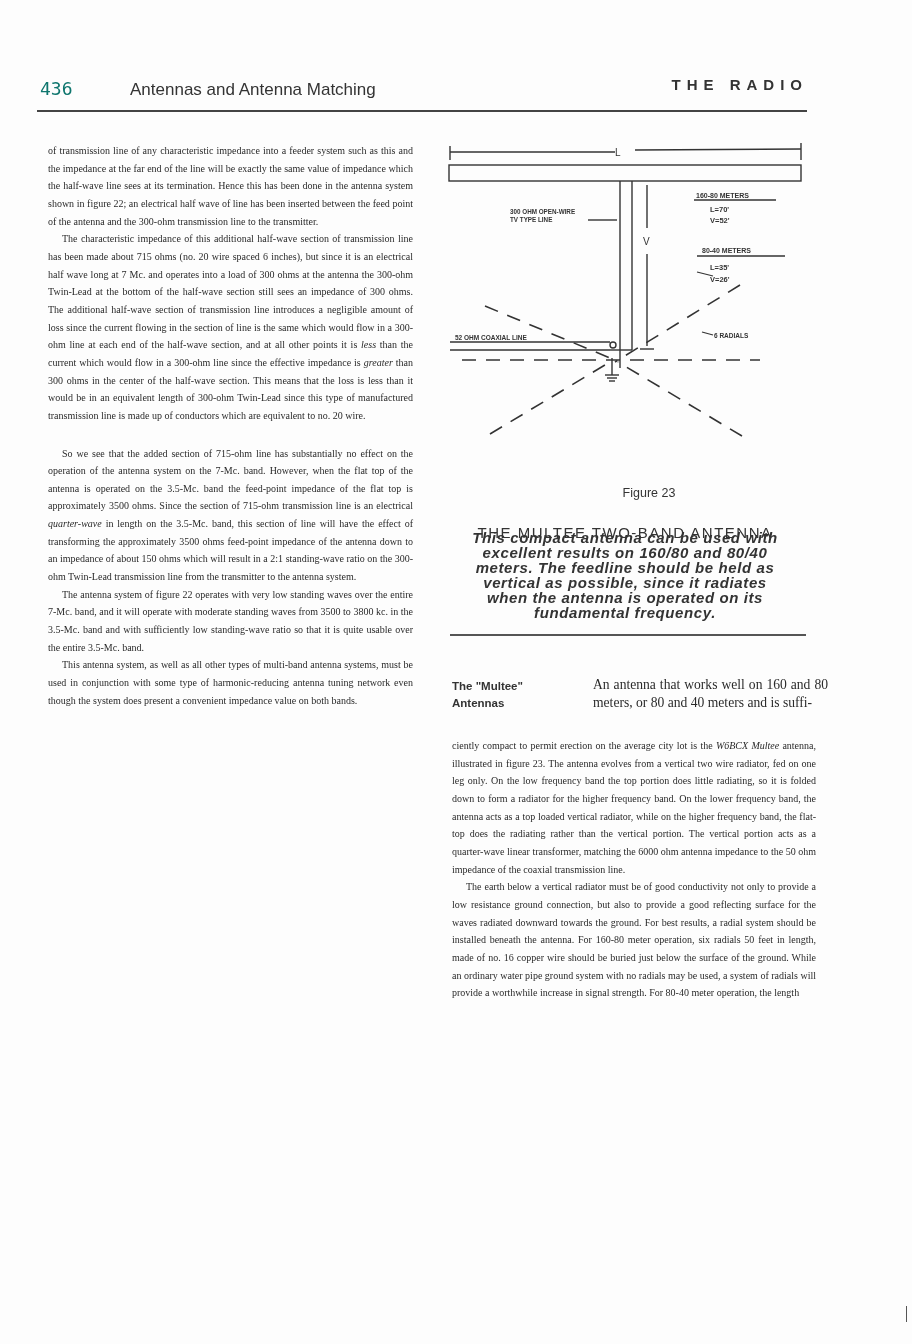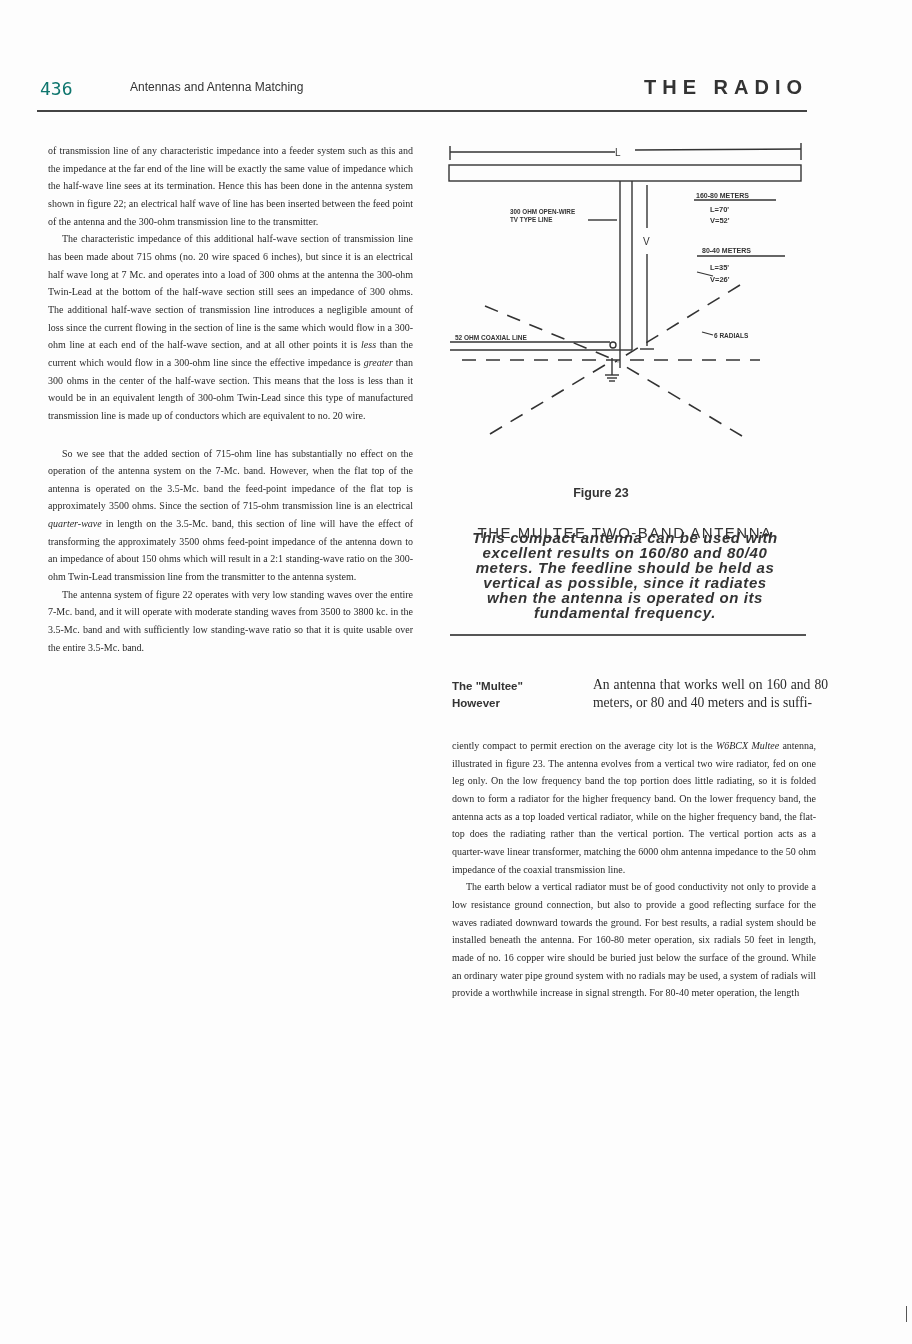--- a/index.html
+++ b/index.html
@@ -1,29 +1,29 @@
 <!DOCTYPE html>
 <html><head>
 <meta charset="utf-8">
 <style>
   html,body{margin:0;padding:0;background:#fdfdfd;}
   body{width:912px;height:1344px;position:relative;overflow:hidden;color:#2a2a2a;font-family:"Liberation Serif","DejaVu Serif",serif;}
   .header{position:absolute;left:40px;top:74px;width:768px;height:34px;}
   .pgnum{position:absolute;left:0;top:4px;font-family:"DejaVu Sans Mono","Liberation Mono",monospace;font-size:18px;color:#0f766e;}
-  .chap{position:absolute;left:90px;top:6px;font-family:"Liberation Sans","DejaVu Sans",sans-serif;font-size:12px;color:#333;}
-  .book{position:absolute;right:0;top:2px;font-family:"Liberation Sans","DejaVu Sans",sans-serif;font-size:20px;font-weight:bold;letter-spacing:6px;color:#333;}
+  .chap{position:absolute;left:90px;top:6px;font-family:"Liberation Sans","DejaVu Sans",sans-serif;font-size:17px;color:#333;}
+  .book{position:absolute;right:0;top:2px;font-family:"Liberation Sans","DejaVu Sans",sans-serif;font-size:15px;font-weight:bold;letter-spacing:6px;color:#333;}
   .rule{position:absolute;left:37px;top:110px;width:770px;height:2px;background:#444;}
   .col{position:absolute;font-size:10px;line-height:17.65px;text-align:justify;}
   .col p{margin:0;}
   .col p.ind{text-indent:14px;}
   .col p.gap{margin-top:20px;}
   .left{left:48px;top:142px;width:365px;}
   .right{left:452px;top:676px;width:364px;}
   .figure{position:absolute;left:440px;top:140px;width:370px;height:350px;}
-  .fig-num{position:absolute;left:416px;top:486px;width:370px;text-align:center;font-family:"Liberation Sans","DejaVu Sans",sans-serif;font-size:12.5px;font-weight:bold;color:#333;}
+  .fig-num{position:absolute;left:464px;top:486px;width:370px;text-align:center;font-family:"Liberation Sans","DejaVu Sans",sans-serif;font-size:12.5px;font-weight:normal;color:#333;}
   .fig-title{position:absolute;left:440px;top:524px;width:370px;text-align:center;font-family:"Liberation Sans","DejaVu Sans",sans-serif;font-size:15px;font-weight:normal;letter-spacing:1.5px;color:#333;}
   .fig-cap{position:absolute;left:466px;top:530px;width:318px;text-align:center;font-family:"Liberation Sans","DejaVu Sans",sans-serif;font-size:15px;font-style:italic;font-weight:bold;line-height:15px;letter-spacing:.6px;color:#333;}
   .rule2{position:absolute;left:450px;top:634px;width:356px;height:2px;background:#555;}
   .sidehead{position:absolute;left:452px;top:678px;font-family:"Liberation Sans","DejaVu Sans",sans-serif;font-size:11.5px;font-weight:bold;line-height:17px;color:#333;}
   .first-lines{position:absolute;left:581px;top:676px;width:235px;font-size:13.6px;line-height:17.65px;text-align:justify;margin-left:12px;}
   .mark{position:absolute;left:906px;top:1306px;width:1px;height:16px;background:#555;}
 </style>
 </head>
 <body>
 
@@ -32,20 +32,21 @@
   <span class="chap">Antennas and Antenna Matching</span>
   <span class="book">THE RADIO</span>
 </div>
 <div class="rule"></div>
 
 <div class="col left">
   <p>of transmission line of any characteristic impedance into a feeder system such as this and the impedance at the far end of the line will be exactly the same value of impedance which the half-wave line sees at its termination. Hence this has been done in the antenna system shown in figure 22; an electrical half wave of line has been inserted between the feed point of the antenna and the 300-ohm transmission line to the transmitter.</p>
   <p class="ind"><span>The characteristic impedance of this additional half-wave section of transmission line has been made about 715 ohms (no. 20 wire spaced 6 inches), but since it is an electrical half wave long at 7 Mc. and operates into a load of 300 ohms at the antenna the 300-ohm Twin-Lead at the bottom of the half-wave section still sees an impedance of 300 ohms. The additional half-wave section of transmission line introduces a negligible amount of loss since the current flowing in the section of line is the same which would flow in a 300-ohm line at each end of the half-wave section, and at all other points it is </span><i>less</i><span> than the current which would flow in a 300-ohm line since the effective impedance is </span><i>greater</i><span> than 300 ohms in the center of the half-wave section. This means that the loss is less than it would be in an equivalent length of 300-ohm Twin-Lead since this type of manufactured transmission line is made up of conductors which are equivalent to no. 20 wire.</span></p>
   <p class="ind gap"><span>So we see that the added section of 715-ohm line has substantially no effect on the operation of the antenna system on the 7-Mc. band. However, when the flat top of the antenna is operated on the 3.5-Mc. band the feed-point impedance of the flat top is approximately 3500 ohms. Since the section of 715-ohm transmission line is an electrical </span><i>quarter-wave</i><span> in length on the 3.5-Mc. band, this section of line will have the effect of transforming the approximately 3500 ohms feed-point impedance of the antenna down to an impedance of about 150 ohms which will result in a 2:1 standing-wave ratio on the 300-ohm Twin-Lead transmission line from the transmitter to the antenna system.</span></p>
   <p class="ind">The antenna system of figure 22 operates with very low standing waves over the entire 7-Mc. band, and it will operate with moderate standing waves from 3500 to 3800 kc. in the 3.5-Mc. band and with sufficiently low standing-wave ratio so that it is quite usable over the entire 3.5-Mc. band.</p>
+  <p class="ind">This antenna system, as well as all other types of multi-band antenna systems, must be used in conjunction with some type of harmonic-reducing antenna tuning network even though the system does present a convenient impedance value on both bands.</p>
 </div>
 
 <svg class="figure" viewBox="0 0 370 350" xmlns="http://www.w3.org/2000/svg" font-family="Liberation Sans, DejaVu Sans, sans-serif" fill="#333">
   <g stroke="#333" stroke-width="1.4" fill="none">
 
     <line x1="10" y1="6" x2="10" y2="20"></line>
       <line x1="361" y1="3" x2="361" y2="20"></line>
     <line x1="10" y1="12" x2="175" y2="12"></line>
       <line x1="195" y1="10" x2="361" y2="9"></line>
 
@@ -98,21 +99,21 @@
   <text x="15" y="200" font-size="6.5" font-weight="bold">52 OHM COAXIAL LINE</text>
 </svg>
 
 <div class="fig-num">Figure 23</div>
 <div class="fig-title">THE MULTEE TWO-BAND ANTENNA</div>
 <div class="fig-cap">This compact antenna can be used with excellent results on 160/80 and 80/40 meters. The feedline should be held as vertical as possible, since it radiates when the antenna is operated on its fundamental frequency.</div>
 <div class="rule2"></div>
 
 <div class="sidehead">
   <div>The "Multee"</div>
-  <div>However</div>
+  <div>Antennas</div>
 </div>
 <div class="first-lines">An antenna that works well on 160 and 80 meters, or 80 and 40 meters and is suffi-</div>
 
 <div class="col right" style="top:729px;margin-top:8px;">
   <p><span>ciently compact to permit erection on the average city lot is the </span><i>W6BCX Multee</i><span> antenna, illustrated in figure 23. The antenna evolves from a vertical two wire radiator, fed on one leg only. On the low frequency band the top portion does little radiating, so it is folded down to form a radiator for the higher frequency band. On the lower frequency band, the antenna acts as a top loaded vertical radiator, while on the higher frequency band, the flat-top does the radiating rather than the vertical portion. The vertical portion acts as a quarter-wave linear transformer, matching the 6000 ohm antenna impedance to the 50 ohm impedance of the coaxial transmission line.</span></p>
   <p class="ind">The earth below a vertical radiator must be of good conductivity not only to provide a low resistance ground connection, but also to provide a good reflecting surface for the waves radiated downward towards the ground. For best results, a radial system should be installed beneath the antenna. For 160-80 meter operation, six radials 50 feet in length, made of no. 16 copper wire should be buried just below the surface of the ground. While an ordinary water pipe ground system with no radials may be used, a system of radials will provide a worthwhile increase in signal strength. For 80-40 meter operation, the length</p>
 </div>
 
 <div class="mark"></div>
 

